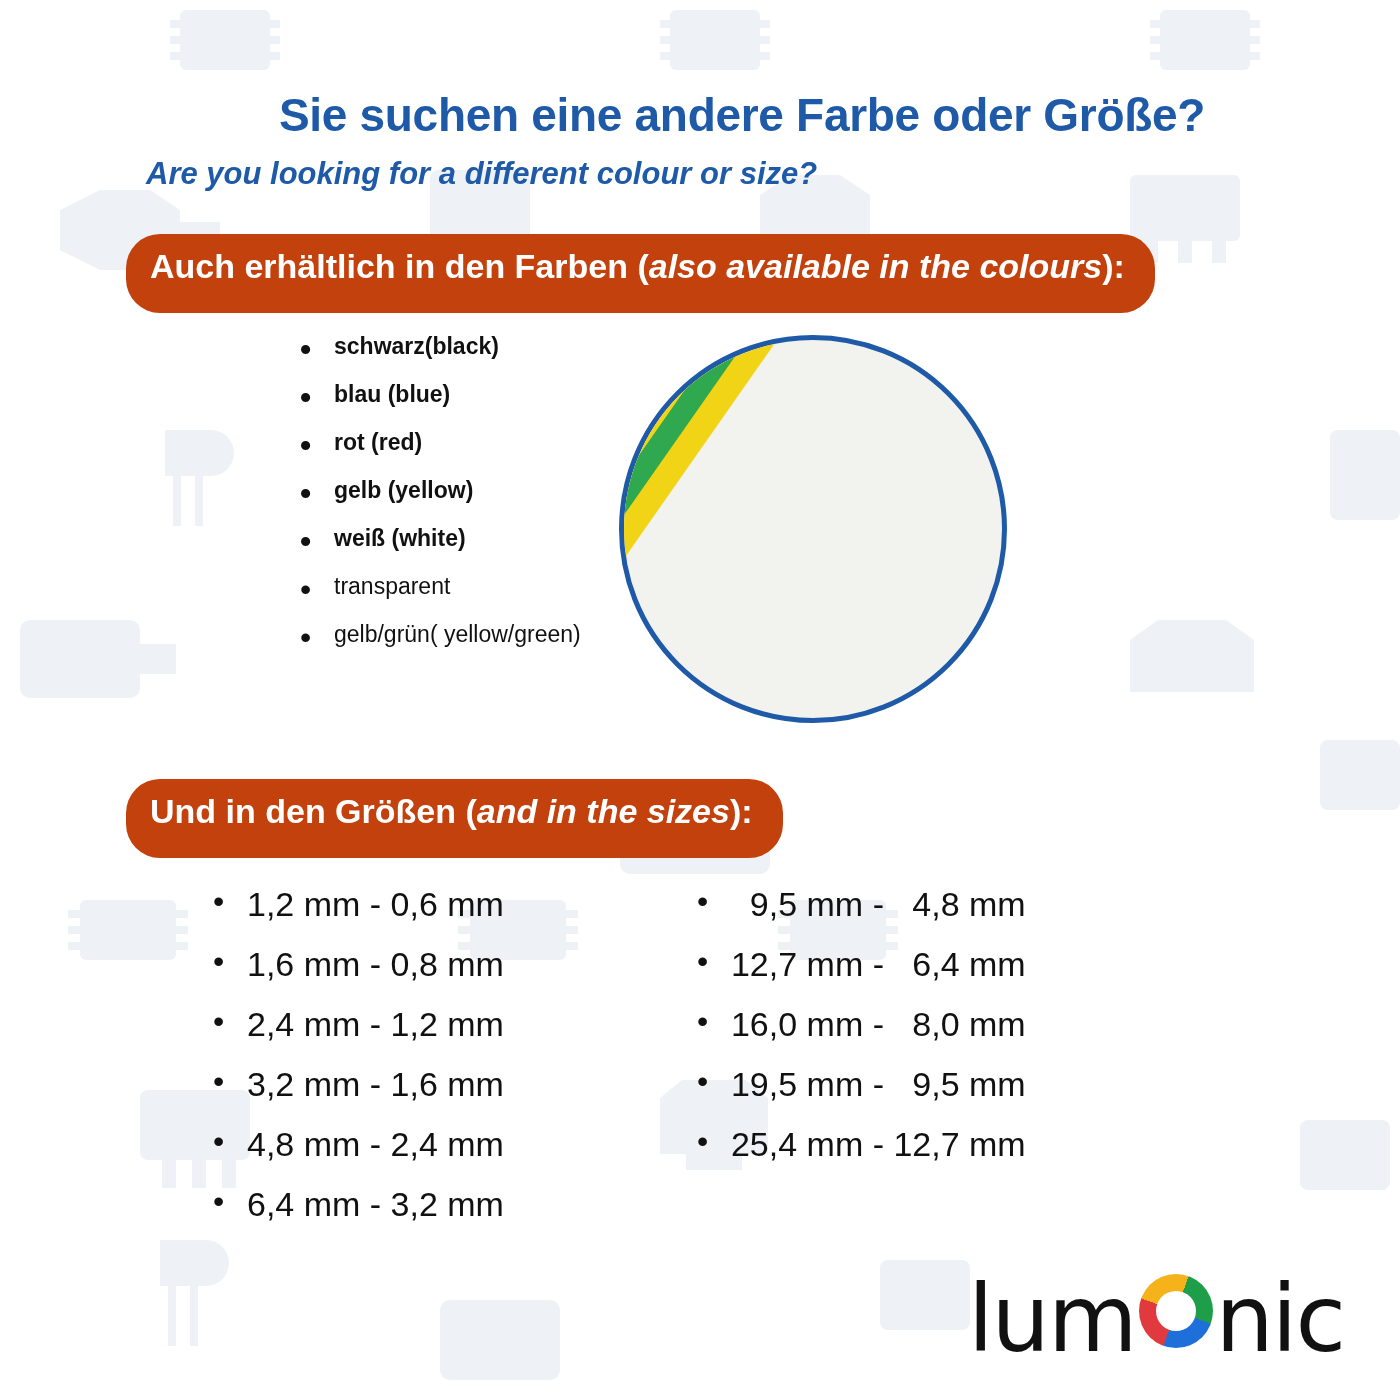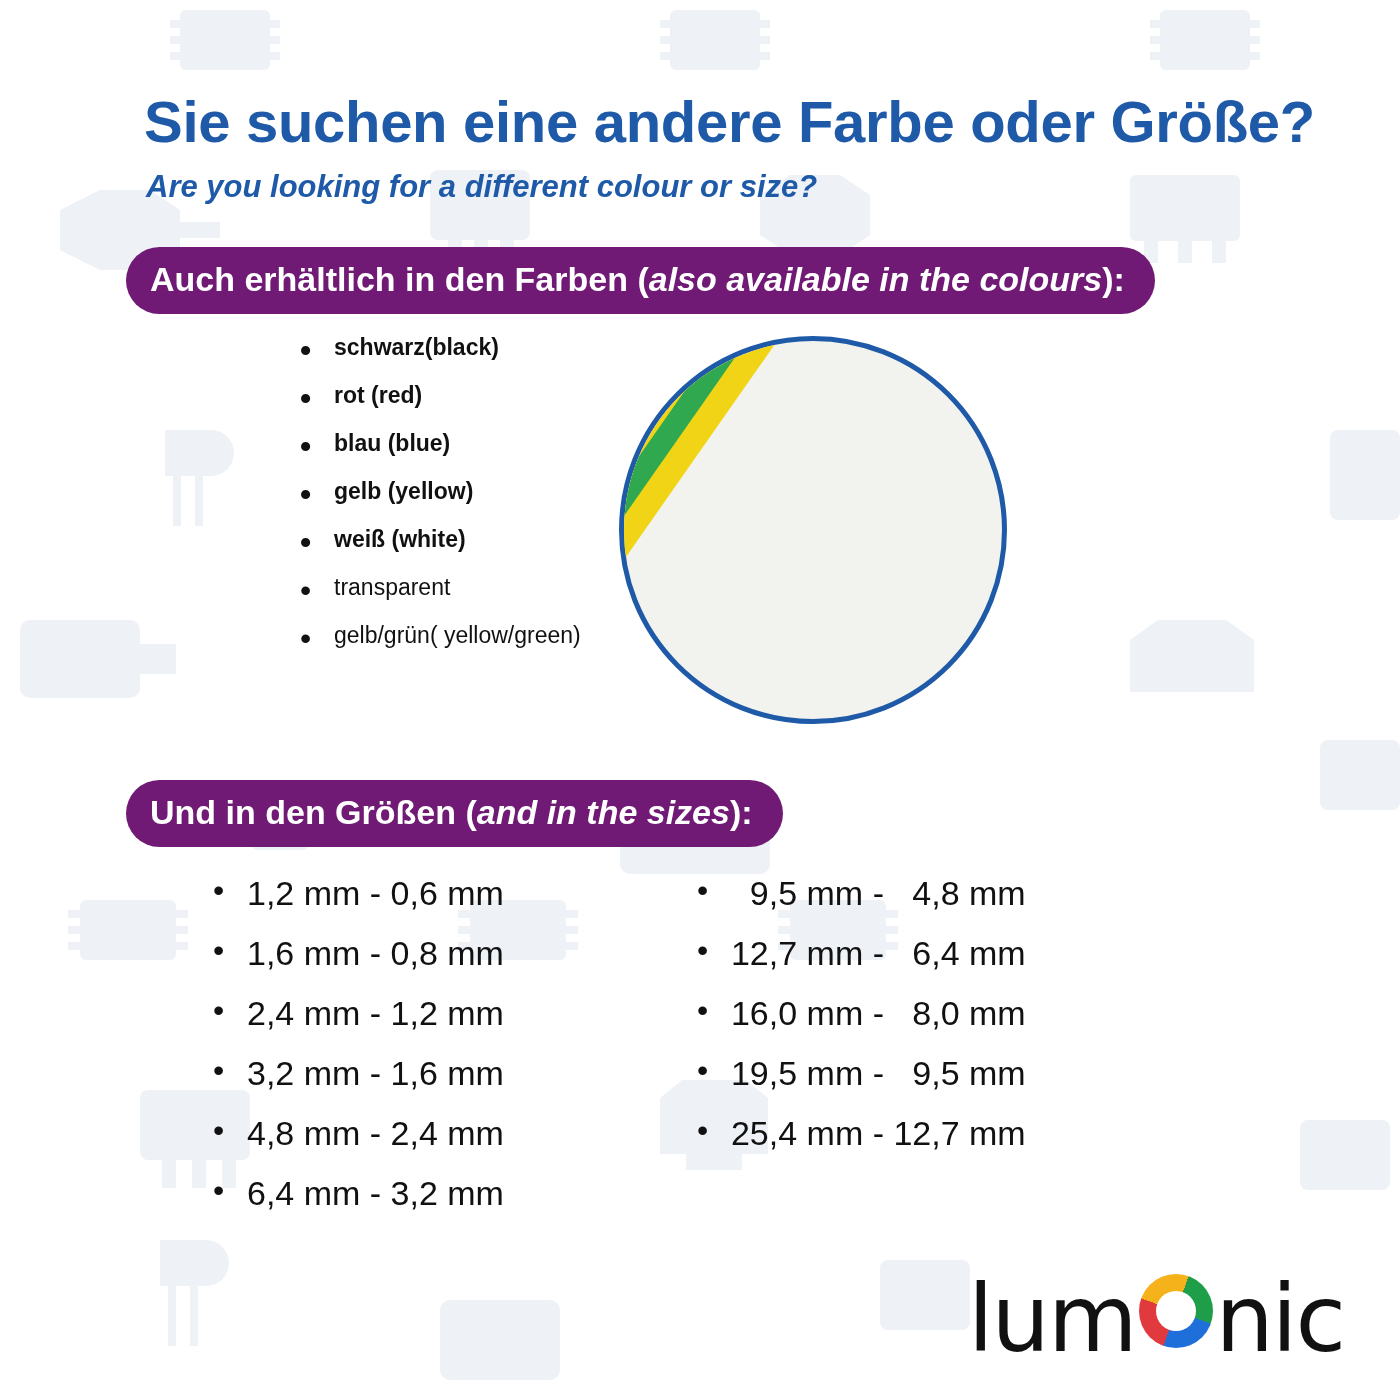--- a/index.html
+++ b/index.html
@@ -28,41 +28,42 @@
   .page {
     position: relative;
     z-index: 2;
     width: 1400px;
     height: 1400px;
     box-sizing: border-box;
     padding: 70px 60px 0 60px;
   }
 
   .title {
-    font-size: 58px;
+    font-size: 46px;
     font-weight: bold;
     color: #1e5aa8;
     margin: 18px 0 0 84px;
     letter-spacing: -0.3px;
+    text-align: center;
   }
   .subtitle {
     font-size: 31px;
     font-style: italic;
     font-weight: bold;
     color: #1e5aa8;
     margin: 14px 0 0 86px;
   }
 
   .banner {
     margin-top: 42px;
-    background: #701a75;
+    background: #c2410c;
     color: #ffffff;
     border-radius: 34px;
     display: inline-block;
-    padding: 13px 30px 15px 24px;
+    padding: 13px 30px 27px 24px;
     font-size: 34px;
     font-weight: bold;
     white-space: nowrap;
   }
   .banner .it {
     font-style: italic;
   }
   .banner-colours { margin-left: 66px; }
   .banner-sizes { margin-left: 66px; margin-top: 56px; }
 
@@ -335,22 +336,22 @@
   <h1 class="title">Sie suchen eine andere Farbe oder Größe?</h1>
   <h2 class="subtitle">Are you looking for a different colour or size?</h2>
 
   <div class="banner banner-colours">
     <span>Auch erhältlich in den Farben (</span><span class="it">also available in the colours</span><span>):</span>
   </div>
 
   <div class="colours-row">
     <ul class="colour-list">
       <li>schwarz(black)</li>
+      <li>blau (blue)</li>
       <li>rot (red)</li>
-      <li>blau (blue)</li>
       <li>gelb (yellow)</li>
       <li>weiß (white)</li>
       <li>transparent</li>
       <li>gelb/grün( yellow/green)</li>
     </ul>
 
     <div class="photo-wrap">
       <div class="photo" id="photo">
           <div class="stripe" style="background: rgb(17, 18, 20); top: -30px; height: 78px;"></div>
           <div class="stripe" style="background: rgb(230, 57, 47); top: 55px; height: 70px;"></div>

